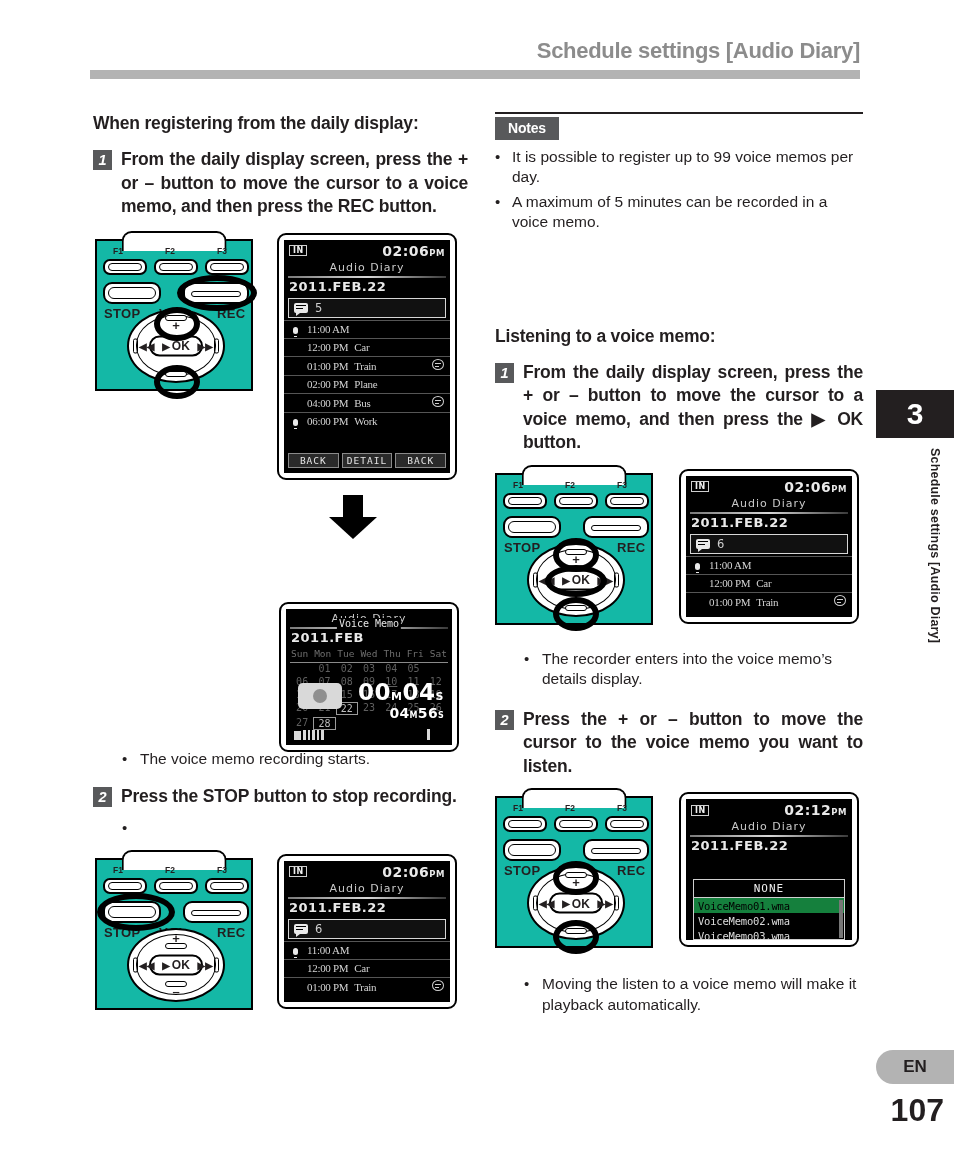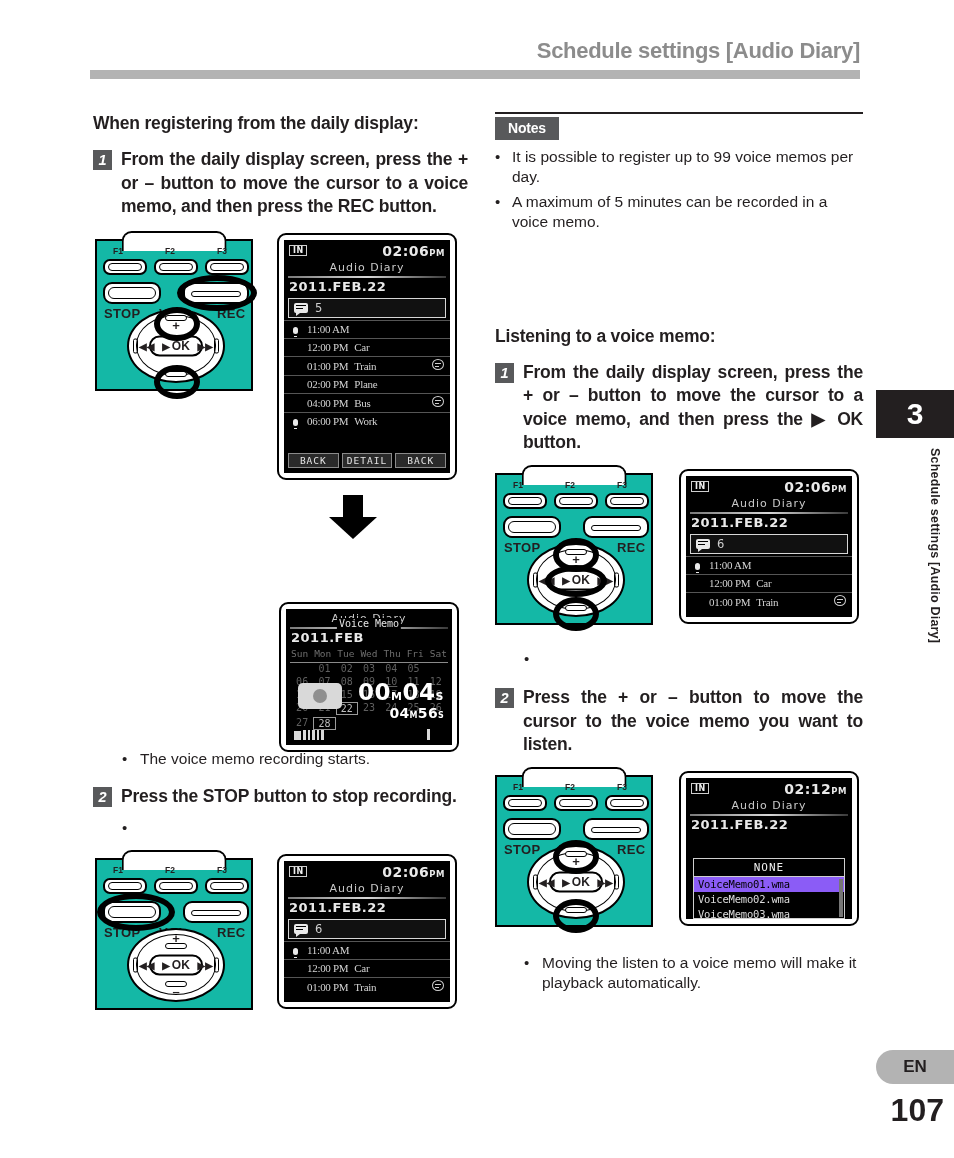--- a/index.html
+++ b/index.html
@@ -203,21 +203,21 @@
                  background:#000; padding:0 2px; }
 
   
   .popup { position:absolute; left:7px; right:7px; top:44px; bottom:0;
            border:1.4px solid #cfcfcf; background:#000;margin-top:36px; }
   .popup .ttl { text-align:center; font-size:11px; letter-spacing:1px; padding:2px 0;
                 border-bottom:1.3px solid #cfcfcf; color:#efefef;
                 font-family:"DejaVu Sans Mono", monospace; }
   .popup .fr { font-size:10.5px; padding:1.5px 4px; color:#dcdcdc;
                font-family:"DejaVu Sans Mono", monospace; letter-spacing:-0.2px; }
-  .popup .fr.hi { background:#8b5cf6; color:#000; }
+  .popup .fr.hi { background:#15803d; color:#000; }
   .popup .scroll { position:absolute; right:1px; top:20px; bottom:1px; width:4px; background:#777; }
 
   
   .side-tab {
     position: absolute; right: 0; top: 390px; width: 78px; height: 48px;
     background: #231f20; color: #fff; font-size: 30px; font-weight: bold;
     display: flex; align-items: center; justify-content: center;
   }
   .side-vert {
     position: absolute; right: 12px; top: 448px;
@@ -625,20 +625,21 @@
               <span class="nm">Train</span>
               <span class="rb"><i class="rbl"></i></span>
             </div>
           </div>
         </div>
       </div>
     </div>
 
     <div class="bul" style="margin-top:8px;">
       <span class="dot">•</span>
+      <span class="bt">The recorder enters into the voice memo’s details display.</span>
     </div>
 
     <div class="step" style="margin-top:18px;">
       <div class="num">2</div>
       <div class="txt">Press the + or – button to move the cursor to the voice memo you want to listen.</div>
     </div>
 
     
     <div style="position:relative;height:172px;margin-top:14px;">
       <div class="device" style="position:absolute;left:0px;top:4px;width:158px;height:152px;">

